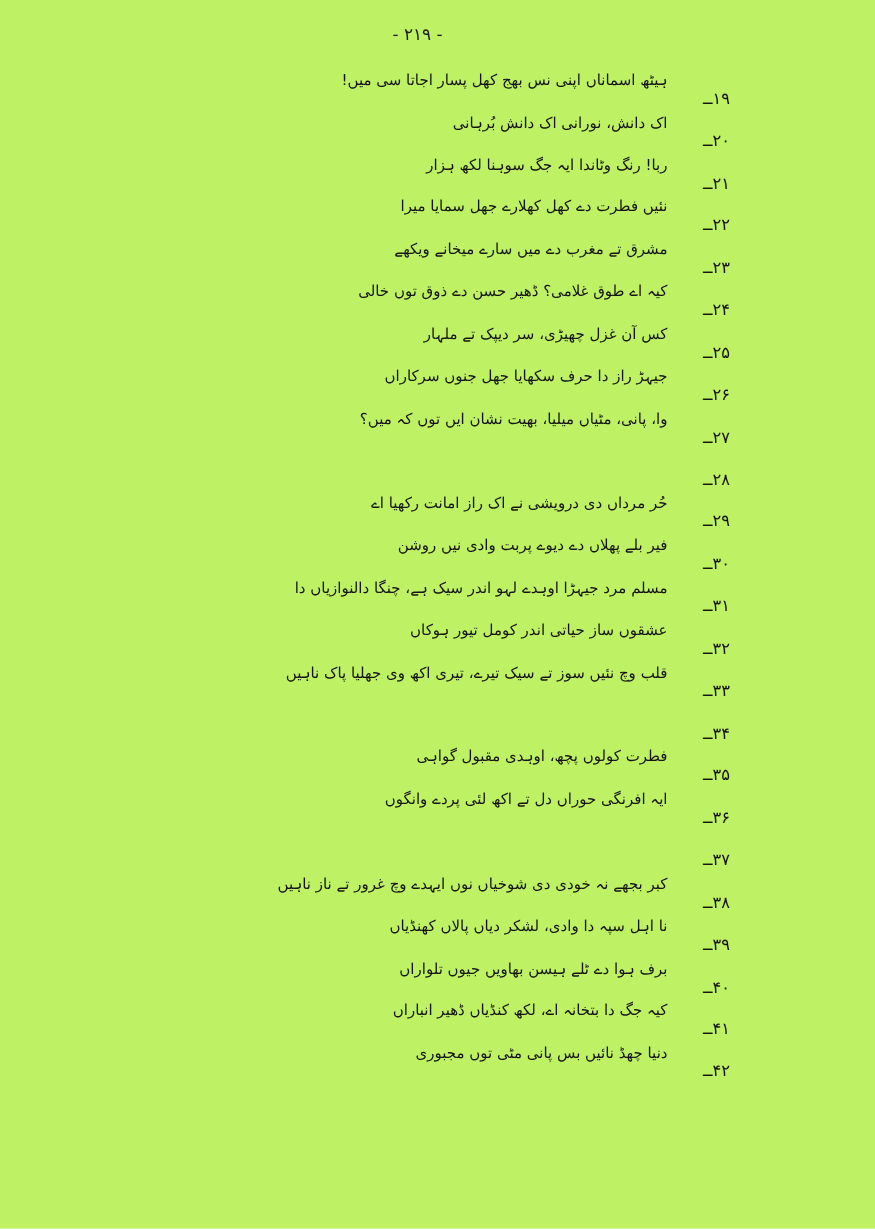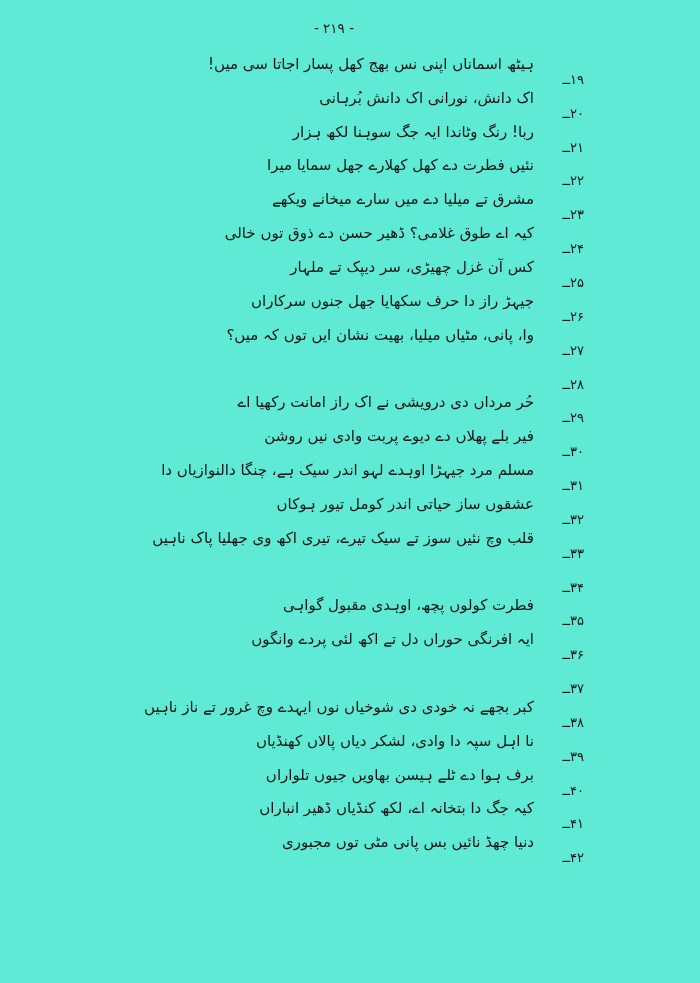--- a/index.html
+++ b/index.html
@@ -1,20 +1,20 @@
 <!DOCTYPE html>
 <html lang="pa" dir="rtl"><head>
 <meta charset="utf-8">
 <style>
   html, body { margin: 0; padding: 0; background: #ffffff; }
   .page {
     position: relative;
     width: 700px;
     height: 983px;
-    background: #5eead4;
+    background: #bef264;
     font-family: "DejaVu Sans", sans-serif;
     color: #181818;
     overflow: hidden;
     direction: rtl;
   }
   .page-number {
     position: absolute;
     top: 20px;
     left: 0;
     right: 0;
@@ -37,21 +37,21 @@
     height: 33.85px;
     white-space: nowrap;
   }
   .verse-num {
     flex: 0 0 50px;
     font-size: 13px;
     color: #141414;
     margin-top: 31px;
   }
   .verse-text {
-    font-size: 15px;
+    font-size: 12px;
     color: #141414;
   }
 </style>
 </head>
 <body>
 
 <div class="page">
   <div class="page-number">- ۲۱۹ -</div>
 
   <div class="verse-list">
@@ -70,21 +70,21 @@
     <span class="verse-text">ربا! رنگ وٹاندا ایہ جگ سوہنا لکھ ہزار</span>
   </div>
 
   <div class="verse-row">
     <span class="verse-num">۲۲ــ</span>
     <span class="verse-text">نئیں فطرت دے کھل کھلارے جھل سمایا میرا</span>
   </div>
 
   <div class="verse-row">
     <span class="verse-num">۲۳ــ</span>
-    <span class="verse-text">مشرق تے میلیا دے میں سارے میخانے ویکھے</span>
+    <span class="verse-text">مشرق تے مغرب دے میں سارے میخانے ویکھے</span>
   </div>
 
   <div class="verse-row">
     <span class="verse-num">۲۴ــ</span>
     <span class="verse-text">کیہ اے طوق غلامی؟ ڈھیر حسن دے ذوق توں خالی</span>
   </div>
 
   <div class="verse-row">
     <span class="verse-num">۲۵ــ</span>
     <span class="verse-text">کس آن غزل چھیڑی، سر دیپک تے ملہار</span>

